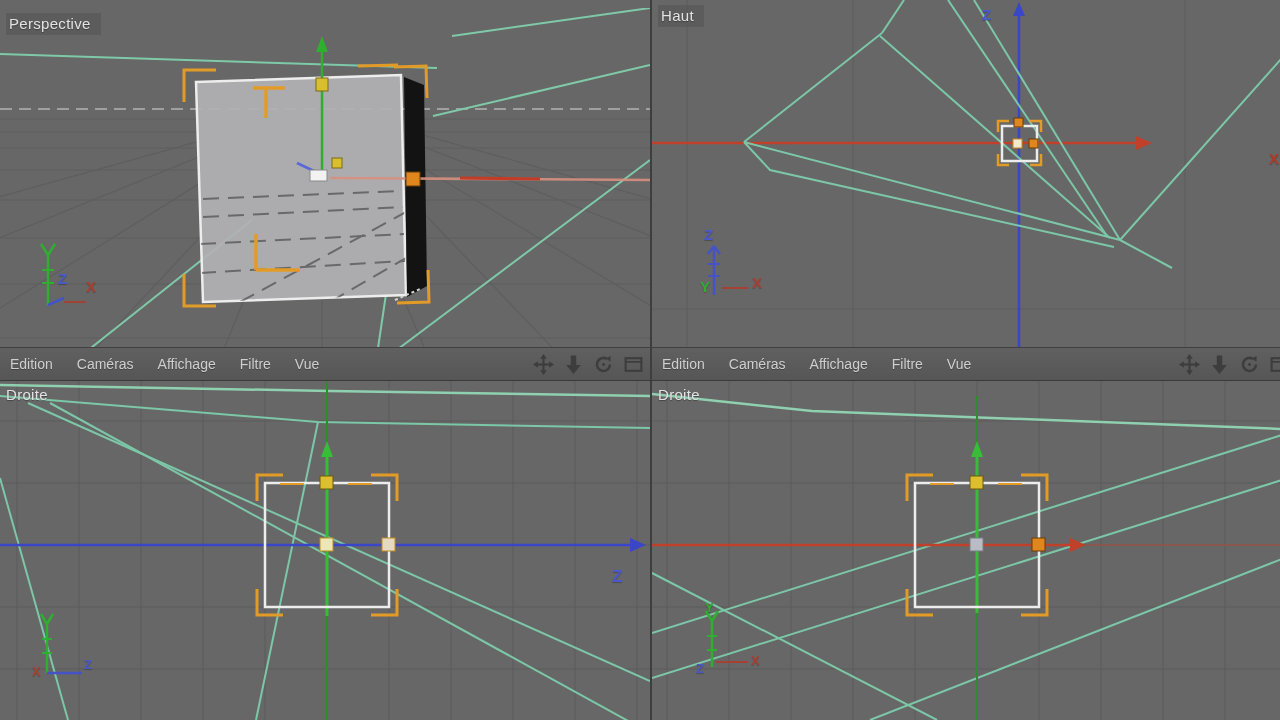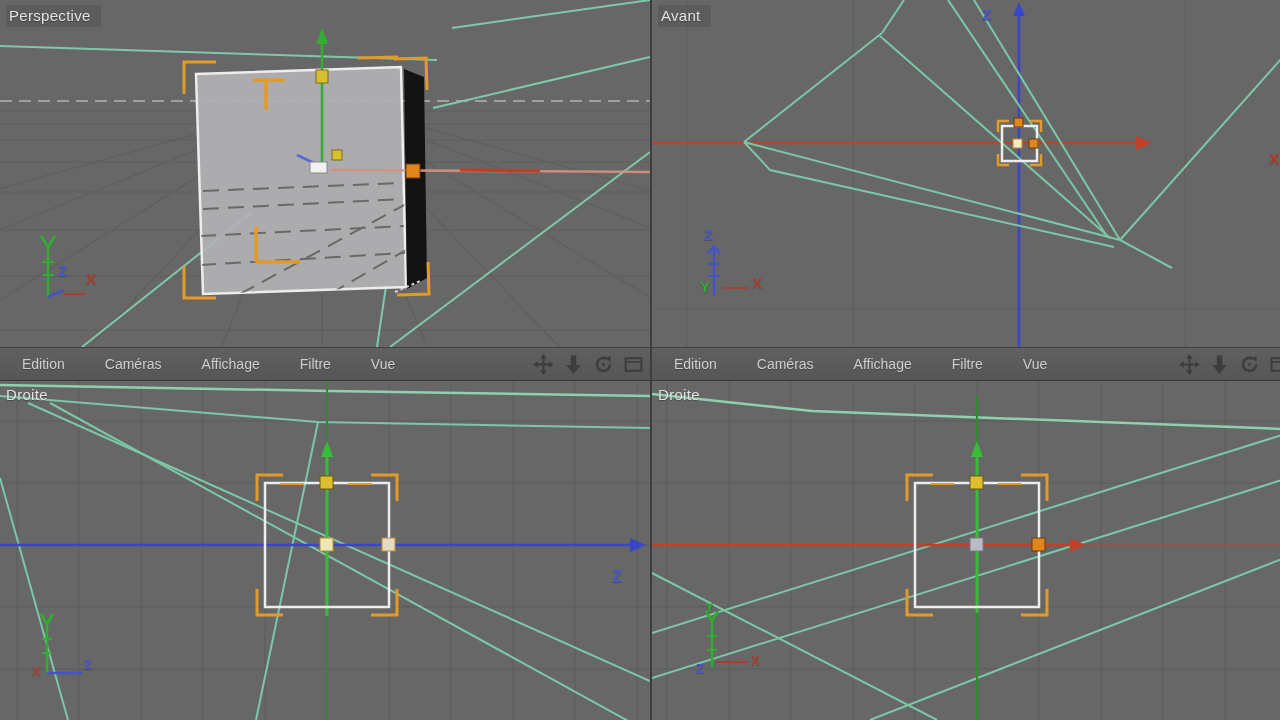--- a/index.html
+++ b/index.html
@@ -1,34 +1,34 @@
 <!DOCTYPE html>
 <html><head>
 <meta charset="utf-8">
 <style>
   html,body{margin:0;padding:0;background:#3a3a3a;}
   #stage{position:relative;width:1280px;height:720px;overflow:hidden;
          font-family:"Liberation Sans","DejaVu Sans",sans-serif;background:#676767;}
   .quad{position:absolute;overflow:hidden;background:#676767;}
-  #quad-persp{left:0;top:0;width:650px;height:347px;}
+  #quad-persp{left:0;top:8px;width:650px;height:347px;}
   #quad-haut{left:650px;top:0;width:630px;height:347px;border-left:2px solid #3e3e3e;}
   #quad-droite{left:0;top:381px;width:650px;height:339px;}
   #quad-avant{left:650px;top:381px;width:630px;height:339px;border-left:2px solid #3e3e3e;}
   .quad svg{position:absolute;left:0;top:0;}
   .vp-label{position:absolute;left:6px;top:5px;color:#e3e3e3;font-size:15px;
             letter-spacing:.3px;text-shadow:0 1px 1px rgba(0,0,0,.35);z-index:5;}
   .vp-label.boxed{background:rgba(88,88,88,.75);padding:2px 10px 3px 3px;}
   .axis-letter{position:absolute;font-size:15px;font-weight:bold;z-index:4;
                text-shadow:0 1px 1px rgba(0,0,0,.25);}
   .menubar{position:absolute;height:34px;background:linear-gradient(#606060,#565656);
            border-top:1px solid #404040;border-bottom:1px solid #3a3a3a;
            display:flex;align-items:center;box-sizing:border-box;z-index:6;}
   #menubar-left{left:0;top:347px;width:650px;}
   #menubar-right{left:650px;top:347px;width:630px;border-left:2px solid #3e3e3e;}
-  .menu-items{display:flex;gap:40px;padding-left:22px;flex:1;min-width:0;}
+  .menu-items{display:flex;gap:24px;padding-left:10px;flex:1;min-width:0;}
   .menu-item{color:#cfcfcf;font-size:14px;white-space:nowrap;cursor:default;
              text-shadow:0 1px 0 rgba(0,0,0,.25);}
   .menu-icons{display:flex;gap:9px;align-items:center;padding-right:6px;flex:none;}
   #menubar-right .menu-icons{margin-right:-16px;}
   .mi{width:21px;height:21px;flex:none;}
 </style>
 </head>
 <body>
 
 <div id="stage">
@@ -115,21 +115,21 @@
         <line x1="42" y1="275" x2="54" y2="275" stroke="#2fae2f" stroke-width="2"></line>
         <line x1="48" y1="297" x2="64" y2="290" stroke="#4553c8" stroke-width="2.5"></line>
         <line x1="64" y1="294" x2="86" y2="294" stroke="#b03a2a" stroke-width="2" opacity="0.8"></line>
       </g>
     </svg>
     <span class="axis-letter" style="left:58px;top:262px;color:#4a58cc;">Z</span>
     <span class="axis-letter" style="left:86px;top:270px;color:#b23a28;opacity:.85;">X</span>
   </div>
 
   <div class="quad" id="quad-haut">
-    <span class="vp-label boxed">Avant</span>
+    <span class="vp-label boxed">Haut</span>
     <svg width="630" height="347" viewBox="0 0 630 347">
       <g stroke="#5f5f5f" stroke-width="1.2">
         <line x1="35" y1="0" x2="35" y2="347"></line>
           <line x1="201" y1="0" x2="201" y2="347"></line>
         <line x1="533" y1="0" x2="533" y2="347"></line>
           <line x1="0" y1="309" x2="630" y2="309"></line>
       </g>
       <g>
         <line x1="367" y1="347" x2="367" y2="10" stroke="#3a46c8" stroke-width="2.5"></line>
         <polygon points="367,2 361,16 373,16" fill="#3a46c8"></polygon>

